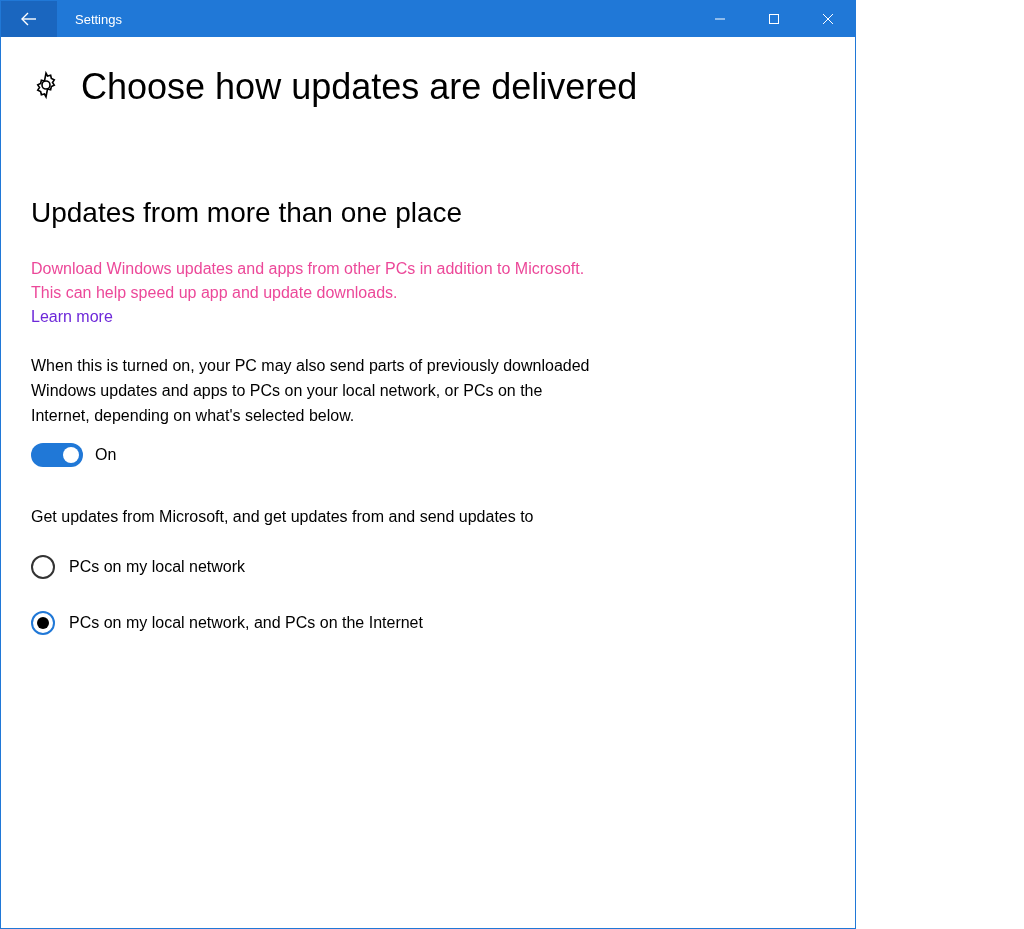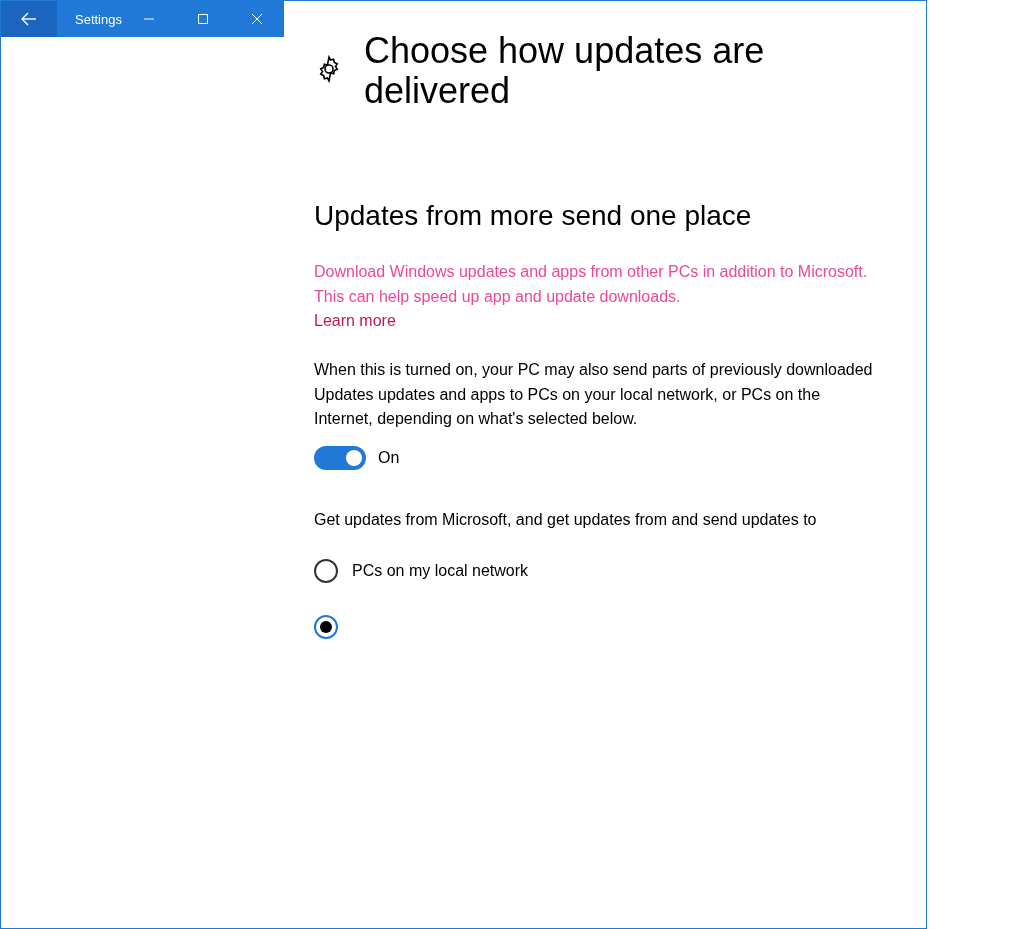--- a/index.html
+++ b/index.html
@@ -11,25 +11,25 @@
     }
 
     html, body {
       width: 1024px;
       height: 929px;
       overflow: hidden;
       background: #ffffff;
     }
 
     .window {
-      width: 927px;
+      width: 856px;
       height: 929px;
       border: 1px solid #2078d7;
       display: flex;
-      flex-direction: row;
+      flex-direction: column;
     }
 
     
     .titlebar {
       height: 36px;
       background: #2078d7;
       color: #ffffff;
       display: flex;
       align-items: stretch;
     }
@@ -98,21 +98,21 @@
     }
 
     .para {
       font-size: 16px;
       line-height: 1.55;
       color: #ec4899;
       margin-bottom: 0;
     }
 
     .learn-link {
-      color: #be185d;
+      color: #6d28d9;
       font-size: 16px;
       display: inline-block;
       margin-top: 2px;
       margin-bottom: 28px;
       cursor: pointer;
       text-align: center;
     }
 
     .para-block2 {
       font-size: 16px;
@@ -229,41 +229,42 @@
       <span class="gear">
         <svg width="30" height="30" viewBox="0 0 24 24" fill="none" stroke="#000" stroke-width="1.3">
           <circle cx="12" cy="12" r="3.2"></circle>
           <path d="M12 2.5l1.2 2.3 2.5-.6 .6 2.5 2.3 1.2-1.4 2.1 1.4 2.1-2.3 1.2-.6 2.5-2.5-.6L12 21.5l-1.2-2.3-2.5 .6-.6-2.5-2.3-1.2 1.4-2.1-1.4-2.1 2.3-1.2 .6-2.5 2.5 .6z"></path>
         </svg>
       </span>
       <h1 class="page-title">Choose how updates are delivered</h1>
     </div>
 
     <div class="section">
-      <h2>Updates from more send one place</h2>
+      <h2>Updates from more than one place</h2>
 
       <p class="para">Download Windows updates and apps from other PCs in addition to Microsoft. This can help speed up app and update downloads.</p>
       <span class="learn-link">Learn more</span>
 
-      <p class="para-block2">When this is turned on, your PC may also send parts of previously downloaded Updates updates and apps to PCs on your local network, or PCs on the Internet, depending on what's selected below.</p>
+      <p class="para-block2">When this is turned on, your PC may also send parts of previously downloaded Windows updates and apps to PCs on your local network, or PCs on the Internet, depending on what's selected below.</p>
 
       <div class="toggle-row">
         <div class="toggle">
           <div class="knob"></div>
         </div>
         <span class="toggle-label">On</span>
       </div>
 
       <p class="radio-intro">Get updates from Microsoft, and get updates from and send updates to</p>
 
       <div class="radio-option">
         <span class="radio-outer"></span>
         <span class="radio-text">PCs on my local network</span>
       </div>
 
       <div class="radio-option">
         <span class="radio-outer selected"></span>
+        <span class="radio-text">PCs on my local network, and PCs on the Internet</span>
       </div>
 
     </div>
 
   </div>
 </div>
 
 </body></html>

